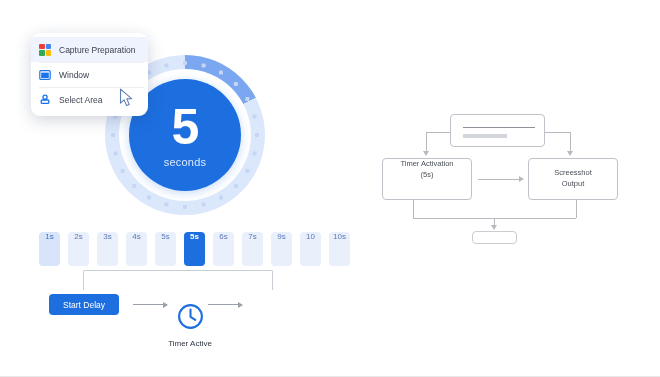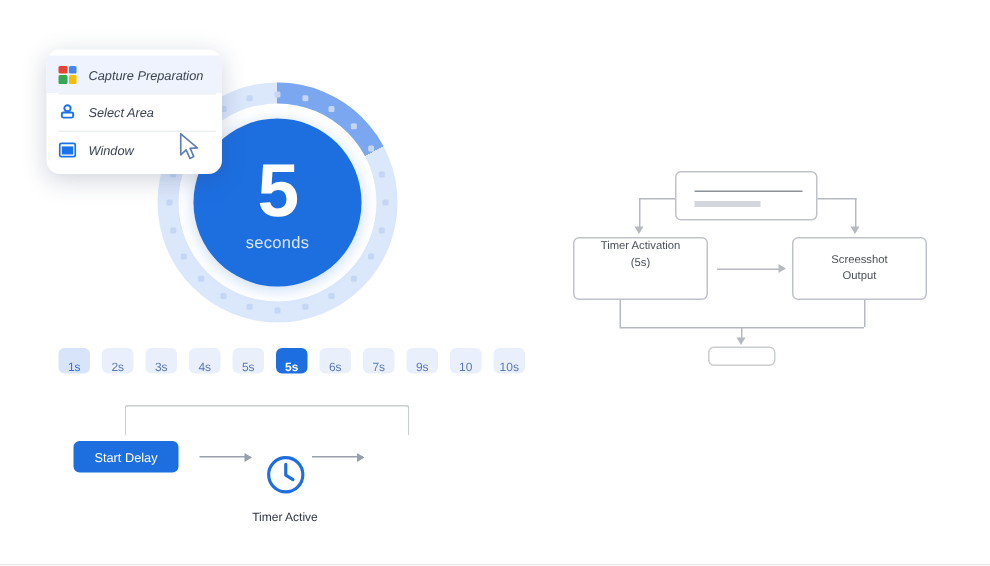--- a/index.html
+++ b/index.html
@@ -53,39 +53,39 @@
     padding: 4px 0; z-index: 20; overflow: hidden;
   }
   .menu-row {
     display: flex; align-items: center; gap: 8px;
     height: 25px; padding: 0 8px; position: relative;
   }
   .menu-row.active { background: #eef3fd; }
   .menu-row + .menu-row::before {
     content: ""; position: absolute; left: 8px; right: 4px; top: 0; height: 1px; background: #eceff4;
   }
-  .menu-label { font-size: 8.5px; color: #3b4250; white-space: nowrap; font-style: italic; }
+  .menu-label { font-size: 8.5px; color: #3b4250; white-space: nowrap; }
   .mi { width: 12px; height: 12px; flex: 0 0 12px; position: relative; }
 
   .ic-grid { display: grid; grid-template-columns: 1fr 1fr; grid-template-rows: 1fr 1fr; gap: 1px; }
   .ic-grid i { display: block; border-radius: 1px; }
   .g1 { background: #ea4335; } .g2 { background: #4285f4; }
   .g3 { background: #34a853; } .g4 { background: #fbbc05; }
 
   .ic-crop svg, .ic-win svg { display: block; }
 
   
   .cursor { position: absolute; left: 119px; top: 88px; z-index: 30; }
 
   
   .chips { position: absolute; left: 39px; top: 232px; display: flex; gap: 8px; }
   .chip {
-    min-width: 21px; height: 17px; border-radius: 4px;
+    min-width: 21px; height: 34px; border-radius: 4px;
     background: #e9effb; color: #5b79b8;
-    font-size: 8px; display: flex; align-items: flex-end; justify-content: center;
+    font-size: 8px; display: flex; align-items: flex-start; justify-content: center;
     padding: 0 4px;
   }
   .chip.soft { background: #d7e4fa; color: #3b6fd4; }
   .chip.selected { background: #1d6fe0; color: #fff; font-weight: 600; }
 
   
   .flow { position: absolute; left: 45px; top: 268px; width: 290px; height: 70px; }
   .bracket {
     position: absolute; left: 38px; top: 2px; width: 190px; height: 20px;
     border: 1px solid #c9cdd4; border-bottom: none; border-radius: 2px 2px 0 0;
@@ -178,39 +178,39 @@
       <span class="mi ic-grid">
         <i class="g1"></i>
           <i class="g2"></i>
           <i class="g3"></i>
           <i class="g4"></i>
       </span>
       <span class="menu-label">Capture Preparation</span>
     </div>
 
     <div class="menu-row">
+      <span class="mi ic-win">
+        <svg width="12" height="12" viewBox="0 0 12 12">
+          <rect x="0.8" y="1.6" width="10.4" height="8.8" rx="1.2" fill="none" stroke="#1a73e8" stroke-width="1.2"></rect>
+          <rect x="2.2" y="3.6" width="7.6" height="5.4" fill="#1a73e8"></rect>
+        </svg>
+      </span>
+      <span class="menu-label">Window</span>
+    </div>
+
+    <div class="menu-row">
       <span class="mi ic-crop">
         <svg width="12" height="12" viewBox="0 0 12 12">
           <circle cx="6" cy="3.2" r="2.1" fill="none" stroke="#1a73e8" stroke-width="1.3"></circle>
           <rect x="2.2" y="6" width="7.6" height="3.4" rx="1" fill="none" stroke="#1a73e8" stroke-width="1.3"></rect>
           <rect x="5.3" y="4.6" width="1.4" height="1.8" fill="#1a73e8"></rect>
         </svg>
       </span>
       <span class="menu-label">Select Area</span>
     </div>
-
-    <div class="menu-row">
-      <span class="mi ic-win">
-        <svg width="12" height="12" viewBox="0 0 12 12">
-          <rect x="0.8" y="1.6" width="10.4" height="8.8" rx="1.2" fill="none" stroke="#1a73e8" stroke-width="1.2"></rect>
-          <rect x="2.2" y="3.6" width="7.6" height="5.4" fill="#1a73e8"></rect>
-        </svg>
-      </span>
-      <span class="menu-label">Window</span>
-    </div>
   </div>
 
   <div class="cursor">
     <svg width="15" height="20" viewBox="0 0 15 20">
       <path d="M1.5 1.2 L1.5 15.2 L5.1 11.9 L7.6 17.6 L10.2 16.4 L7.8 10.9 L12.6 10.6 Z" fill="#ffffff" stroke="#5d7fb3" stroke-width="1.1" stroke-linejoin="round"></path>
     </svg>
   </div>
 
   <div class="chips" id="chips">
       <div class="chip soft">

